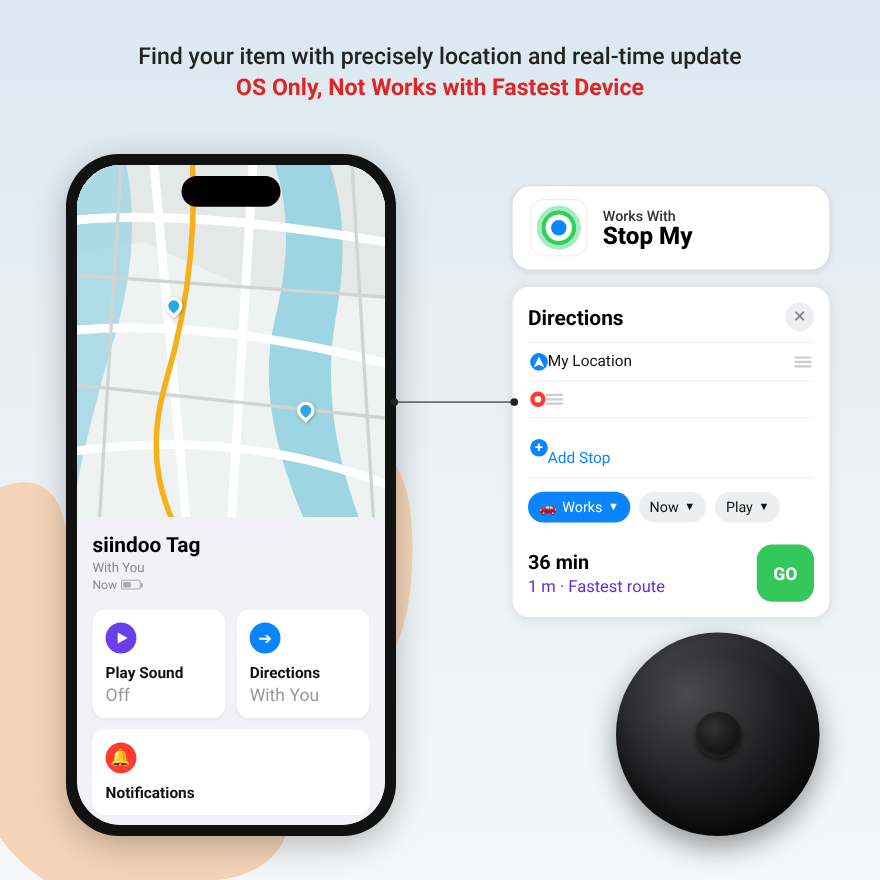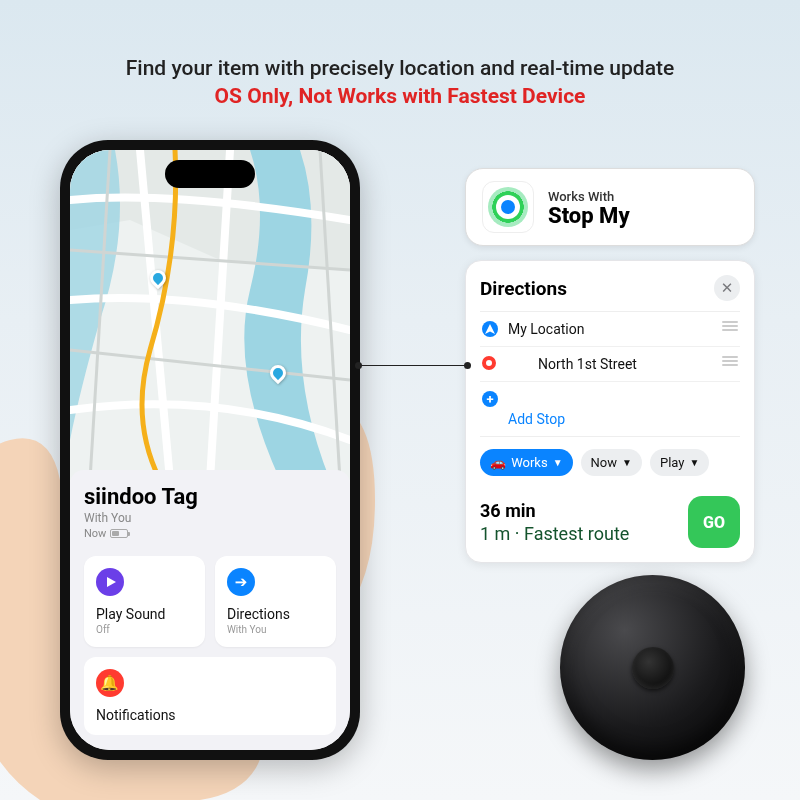--- a/index.html
+++ b/index.html
@@ -1,90 +1,90 @@
 <!DOCTYPE html>
 <html><head>
 <meta charset="utf-8">
 <style>
   * { box-sizing: border-box; margin: 0; padding: 0; font-family: -apple-system, BlinkMacSystemFont, "Segoe UI", Roboto, Helvetica, Arial, sans-serif; }
   body { width: 800px; height: 800px; background: linear-gradient(180deg, #dbe8f0 0%, #e8eff4 40%, #f5f7f9 100%); position: relative; overflow: hidden; }
 
-  .headline { text-align: center; padding-top: 56px; }
+  .headline { text-align: center; padding-top: 40px; }
   .headline .line1 { font-size: 21px; font-weight: 500; color: #222; }
   .headline .line2 { font-size: 21px; font-weight: 700; color: #e02424; margin-top: 4px; }
 
   
   .hand-svg { position: absolute; left: -80px; top: 200px; width: 520px; height: 620px; pointer-events: none; }
 
   
   .phone { position: absolute; left: 60px; top: 140px; width: 300px; height: 620px; background: #111; border-radius: 48px; padding: 10px; box-shadow: 0 8px 30px rgba(0,0,0,.25); }
   .phone-screen { width: 100%; height: 100%; background: #f5f5f7; border-radius: 40px; overflow: hidden; position: relative; }
   .dynamic-island { position: absolute; top: 10px; left: 50%; transform: translateX(-50%); width: 90px; height: 28px; background: #000; border-radius: 16px; z-index: 5; }
 
   .map { width: 100%; height: 330px; background: #e9eef0; position: relative; overflow: hidden; }
   .map svg { position: absolute; inset: 0; }
   .pin { position: absolute; width: 16px; height: 16px; background: #2aa8e0; border: 3px solid #fff; border-radius: 50% 50% 50% 0; transform: rotate(-45deg); box-shadow: 0 1px 3px rgba(0,0,0,.3); }
   .pin1 { top: 120px; left: 80px; }
   .pin2 { top: 215px; left: 200px; }
 
   .sheet { position: absolute; top: 320px; left: 0; right: 0; bottom: 0; background: #f2f2f6; border-radius: 14px 14px 0 0; padding: 14px 14px 0; }
-  .sheet h2 { font-size: 22px; font-weight: 700; color: #000; }
+  .sheet h2 { font-size: 19px; font-weight: 700; color: #000; }
   .sub1 { font-size: 12px; color: #888; margin-top: 2px; }
   .sub2 { font-size: 11px; color: #888; display: flex; align-items: center; gap: 4px; margin-top: 2px; }
   .battery { width: 18px; height: 9px; border: 1px solid #aaa; border-radius: 2px; position: relative; }
   .battery::after { content: ""; position: absolute; right: -3px; top: 2px; width: 2px; height: 4px; background: #aaa; border-radius: 0 1px 1px 0; }
   .battery-fill { position: absolute; left: 1px; top: 1px; bottom: 1px; width: 40%; background: #aaa; border-radius: 1px; }
 
   .tile-row { display: flex; gap: 10px; margin-top: 16px; }
   .tile { flex: 1; background: #fff; border-radius: 12px; padding: 12px; box-shadow: 0 1px 2px rgba(0,0,0,.05); }
   .tile-icon { width: 28px; height: 28px; border-radius: 50%; display: flex; align-items: center; justify-content: center; margin-bottom: 10px; }
   .tile-icon.purple { background: #6b3fe8; }
   .tile-icon.blue { background: #0a84ff; }
-  .tile-title { font-size: 14px; font-weight: 400; color: #111; }
-  .tile-sub { font-size: 10px; color: #999; margin-top: 2px; }
+  .tile-title { font-size: 14px; font-weight: 700; color: #111; }
+  .tile-sub { font-size: 16px; color: #999; margin-top: 2px; }
 
   .notif-tile { background: #fff; border-radius: 12px; padding: 12px; margin-top: 10px; display: flex; flex-direction: column; gap: 10px; }
   .notif-icon { width: 28px; height: 28px; border-radius: 50%; background: #ff3b30; display: flex; align-items: center; justify-content: center; }
 
   
   .works-card { position: absolute; right: 45px; top: 168px; width: 290px; background: #fff; border-radius: 18px; border: 1px solid #ddd; padding: 12px 16px; display: flex; align-items: center; gap: 14px; box-shadow: 0 2px 6px rgba(0,0,0,.08); }
   .find-my-icon { width: 52px; height: 52px; border-radius: 12px; background: #fff; border: 1px solid #eee; display: flex; align-items: center; justify-content: center; }
   .find-my-icon .outer { width: 40px; height: 40px; border-radius: 50%; background: radial-gradient(circle at 50% 50%, #2fd158 0%, #2fd158 55%, #a6ebc0 56%, #a6ebc0 100%); position: relative; }
   .find-my-icon .inner { position: absolute; inset: 8px; border-radius: 50%; background: #fff; display: flex; align-items: center; justify-content: center; }
   .find-my-icon .dot { width: 14px; height: 14px; border-radius: 50%; background: #0a84ff; }
   .works-text small { font-size: 13px; color: #333; font-weight: 500; }
   .works-text h3 { font-size: 22px; font-weight: 800; color: #000; margin-top: -2px; }
 
   .directions-card { position: absolute; right: 45px; top: 260px; width: 290px; background: #fff; border-radius: 16px; border: 1px solid #e5e5e8; padding: 14px; box-shadow: 0 2px 10px rgba(0,0,0,.08); z-index: 2; }
   .dc-head { display: flex; align-items: center; justify-content: space-between; margin-bottom: 10px; }
   .dc-head h3 { font-size: 19px; font-weight: 700; }
   .close-btn { width: 26px; height: 26px; border-radius: 50%; background: #eceef0; color: #7a7a7e; font-size: 15px; display: flex; align-items: center; justify-content: center; cursor: pointer; }
 
   .route-block { border-top: 1px solid #eee; border-bottom: 1px solid #eee; }
-  .route-row { display: flex; align-items: flex-start; gap: 10px; padding: 9px 2px; border-bottom: 1px solid #f0f0f0; }
+  .route-row { display: flex; align-items: center; padding: 9px 2px; border-bottom: 1px solid #f0f0f0; }
   .route-row:last-child { border-bottom: none; }
   .route-ic { width: 16px; height: 16px; border-radius: 50%; flex-shrink: 0; }
   .route-ic.loc { background: #0a84ff; position: relative; }
   .route-ic.loc::after { content: ""; position: absolute; inset: 3px; background: #fff; clip-path: polygon(50% 0%, 100% 100%, 50% 75%, 0% 100%); }
   .route-ic.dest { background: #fff; border: 4px solid #ff3b30; width: 14px; height: 14px; border-radius: 50%; }
   .route-ic.add { background: #0a84ff; color: #fff; display: flex; align-items: center; justify-content: center; font-size: 13px; font-weight: 700; }
   .route-label { font-size: 14px; color: #111; flex: 1; }
   .route-label.link { color: #0a84ff; margin-top: 20px; }
   .route-label.indent { padding-left: 32px; }
   .drag { width: 16px; height: 10px; display: flex; flex-direction: column; justify-content: space-between; }
   .drag span { height: 2px; background: #ccc; border-radius: 1px; }
 
   .pill-row { display: flex; gap: 8px; margin-top: 12px; }
   .pill { border-radius: 18px; padding: 6px 10px; font-size: 13px; display: flex; align-items: center; gap: 5px; background: #eceef0; color: #111; cursor: pointer; }
   .pill.primary { background: #0a84ff; color: #fff; }
   .chev { font-size: 10px; }
 
   .eta-row { display: flex; align-items: center; justify-content: space-between; margin-top: 20px; }
   .eta-time { font-size: 18px; font-weight: 700; }
-  .eta-sub { font-size: 18px; color: #14532d; margin-top: 2px; }
+  .eta-sub { font-size: 15px; color: #6d28d9; margin-top: 2px; }
   .go-btn { width: 52px; height: 52px; border-radius: 14px; background: #34c759; color: #fff; font-weight: 800; font-size: 16px; display: flex; align-items: center; justify-content: center; cursor: pointer; }
 
   .connector { position: absolute; left: 358px; top: 365px; width: 110px; height: 2px; border-top: 1px solid #222; z-index: 3; }
   .connector::before, .connector::after { content: ""; position: absolute; width: 7px; height: 7px; background: #222; border-radius: 50%; top: -4px; }
   .connector::before { left: -3px; }
   .connector::after { right: -3px; }
 
   .tag-device { position: absolute; right: 55px; bottom: 40px; width: 185px; height: 185px; border-radius: 50%; background: radial-gradient(circle at 35% 30%, #4a4a4d 0%, #1a1a1c 55%, #000 100%); box-shadow: 0 10px 25px rgba(0,0,0,.4), inset 0 -8px 20px rgba(0,0,0,.6), inset 0 8px 18px rgba(255,255,255,.08); display: flex; align-items: center; justify-content: center; }
   .tag-core { width: 42px; height: 42px; border-radius: 50%; background: radial-gradient(circle at 40% 35%, #333, #000); box-shadow: inset 0 -2px 5px rgba(255,255,255,.1), 0 2px 4px rgba(0,0,0,.6); }
 
@@ -198,21 +198,20 @@
       <div class="route-ic loc"></div>
       <div class="route-label">My Location</div>
       <div class="drag">
           <span></span>
           <span></span>
           <span></span>
         </div>
     </div>
     <div class="route-row">
       <div class="route-ic dest"></div>
-      <div class="route-label indent">North 1st Street</div>
       <div class="drag">
           <span></span>
           <span></span>
           <span></span>
         </div>
     </div>
     <div class="route-row">
       <div class="route-ic add">+</div>
       <div class="route-label link">Add Stop</div>
     </div>

